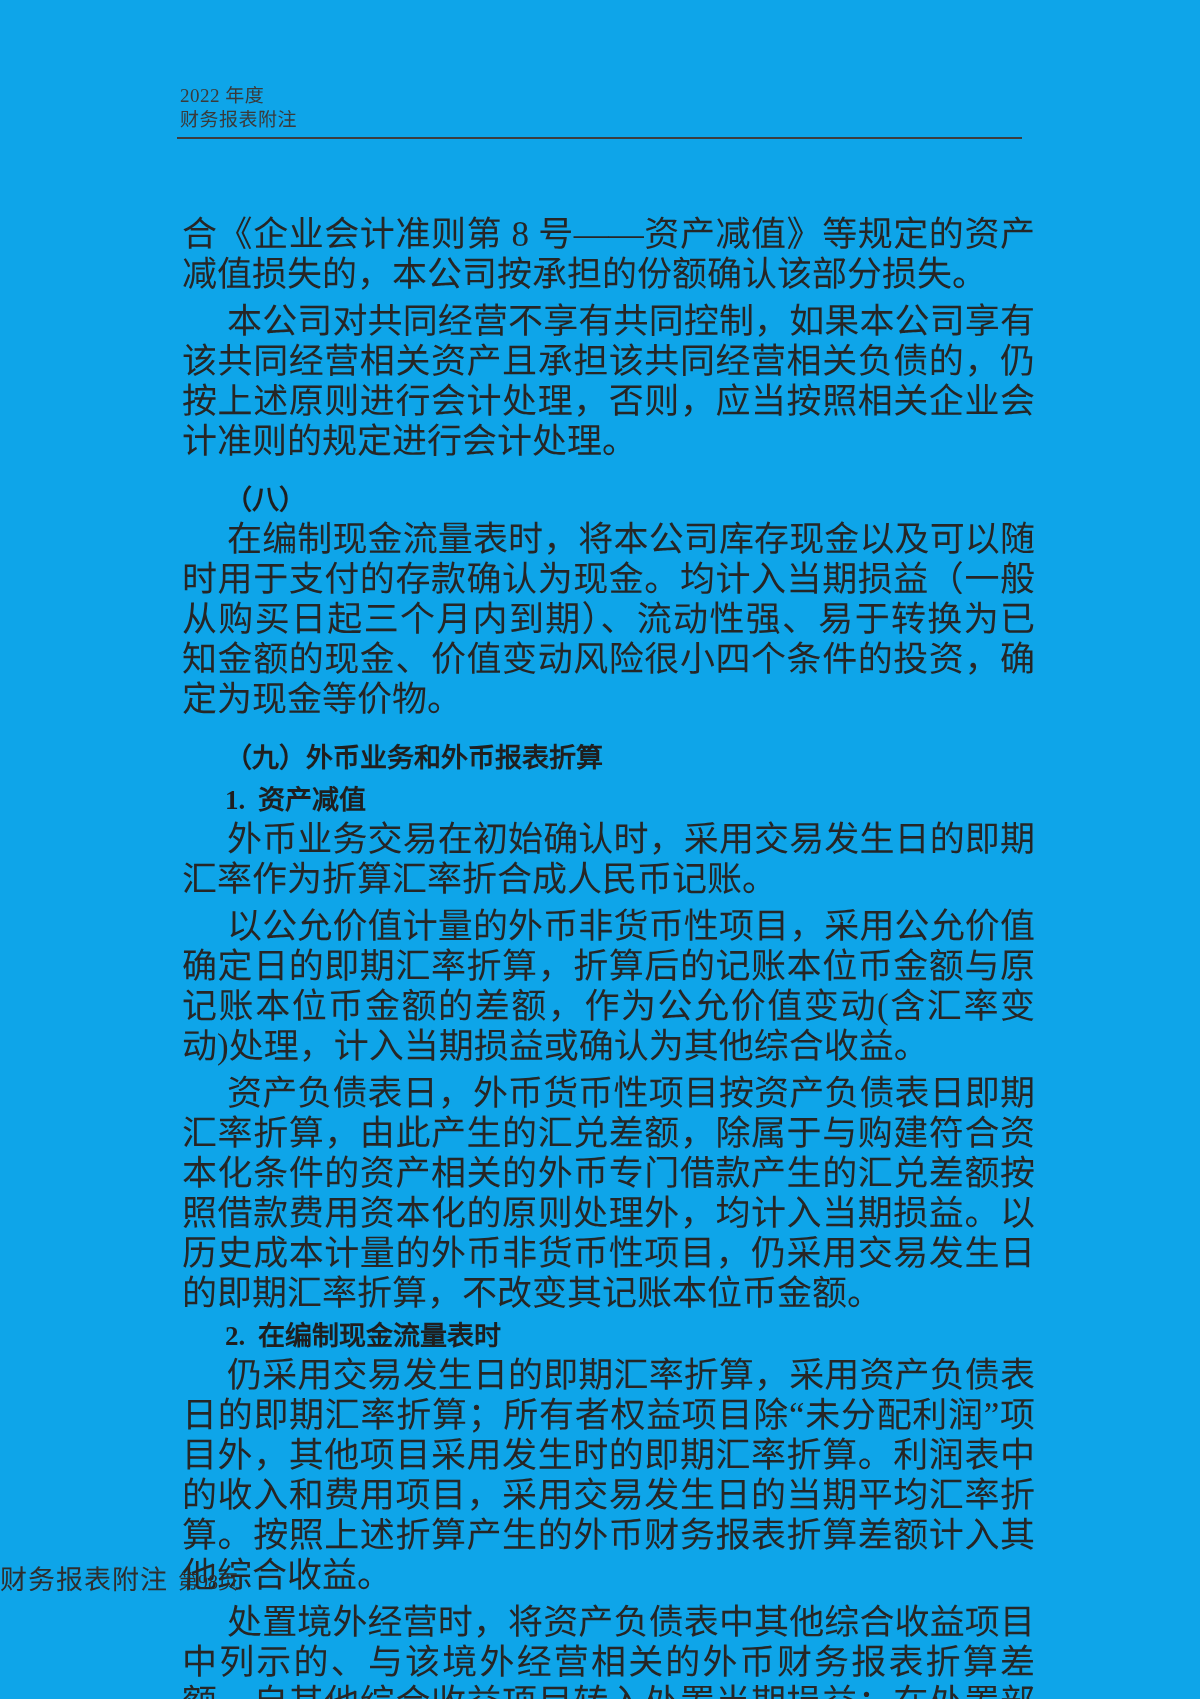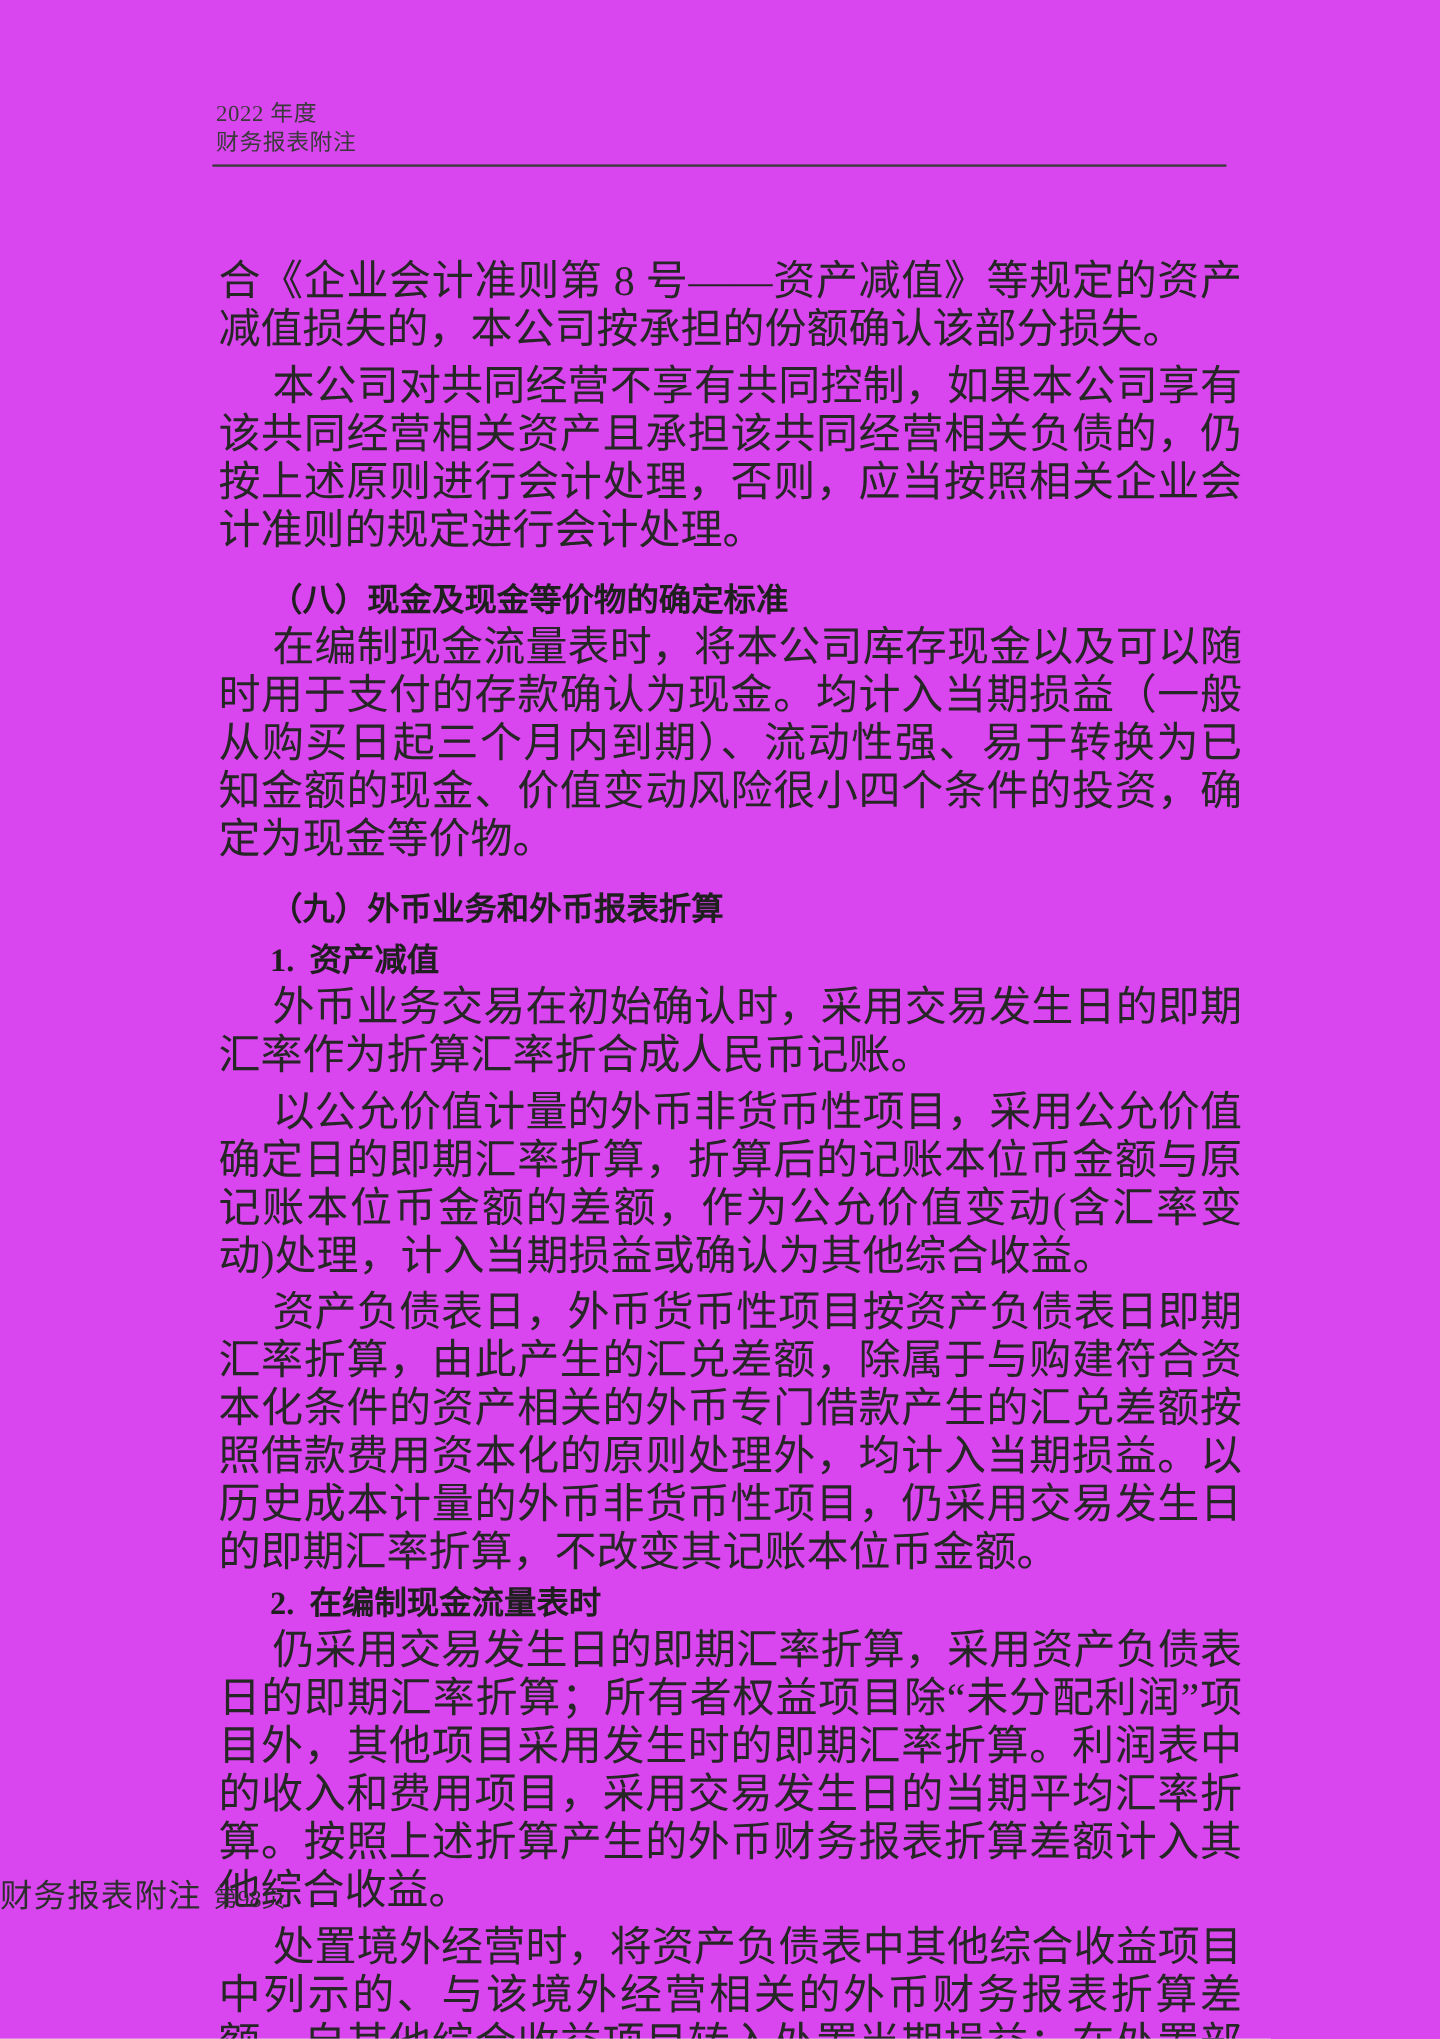--- a/index.html
+++ b/index.html
@@ -5,21 +5,21 @@
   html, body {
     margin: 0;
     padding: 0;
     background: #e9e9e9;
   }
   .page {
     position: relative;
     width: 1200px;
     height: 1699px;
     margin: 0 auto;
-    background: #d946ef;
+    background: #0ea5e9;
     color: #2a2a2a;
     font-family: "Liberation Serif", "DejaVu Serif", serif;
     overflow: hidden;
     box-sizing: border-box;
   }
   
   .hdr {
     position: absolute;
     top: 84px;
     left: 180px;
@@ -104,21 +104,20 @@
     <div class="hdr-line">财务报表附注</div>
     <div class="hdr-rule"></div>
   </div>
 
   <div class="doc">
     <p class="carryover">合《企业会计准则第 8 号——资产减值》等规定的资产减值损失的，本公司按承担的份额确认该部分损失。</p>
     <p>本公司对共同经营不享有共同控制，如果本公司享有该共同经营相关资产且承担该共同经营相关负债的，仍按上述原则进行会计处理，否则，应当按照相关企业会计准则的规定进行会计处理。</p>
 
     <h2>
       <span class="h-num">（八）</span>
-      <span>现金及现金等价物的确定标准</span>
     </h2>
     <p>在编制现金流量表时，将本公司库存现金以及可以随时用于支付的存款确认为现金。均计入当期损益（一般从购买日起三个月内到期）、流动性强、易于转换为已知金额的现金、价值变动风险很小四个条件的投资，确定为现金等价物。</p>
 
     <h2>
       <span class="h-num">（九）</span>
       <span>外币业务和外币报表折算</span>
     </h2>
     <h3>
       <span class="h-num">1.</span>
       <span>资产减值</span>

